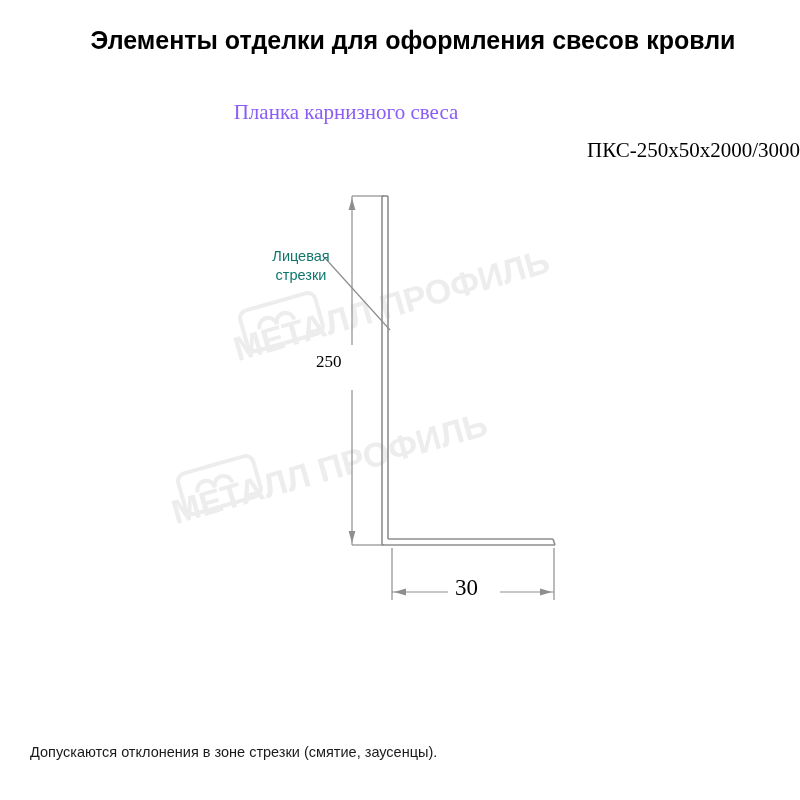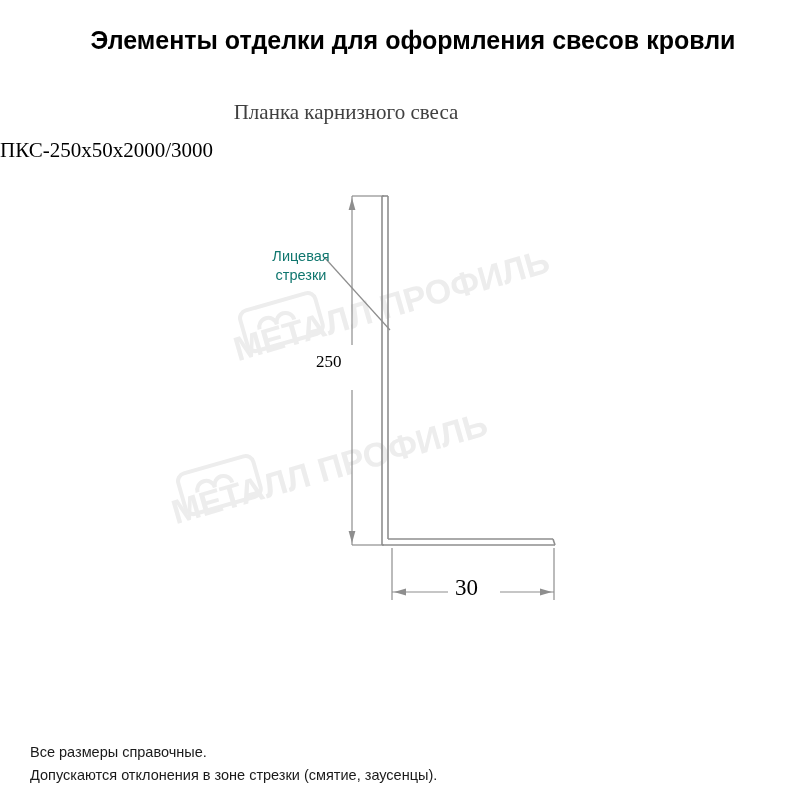--- a/index.html
+++ b/index.html
@@ -29,30 +29,30 @@
     color: #000000;
     padding-left: 13px;
   }
   .sub-title {
     position: absolute;
     top: 100px;
     left: 0;
     width: 692px;
     text-align: center;
     font-size: 21px;
-    color: #404040;
+    color: #8b5cf6;
     font-family: "Liberation Serif", serif;
     font-weight: normal;
   }
   .sub-code {
     position: absolute;
     top: 138px;
     left: 0;
     width: 800px;
-    text-align: left;
+    text-align: right;
     font-size: 21px;
     color: #000000;
     font-family: "Liberation Serif", serif;
   }
 
   
   .drawing {
     position: absolute;
     top: 0;
     left: 0;
@@ -189,15 +189,14 @@
 </svg>
 
 <div class="label-face">
   <span>Лицевая</span><br>
   <span>стрезки</span>
 </div>
 <div class="dim-250">250</div>
 <div class="dim-50">30</div>
 
 <div class="notes">
-  <div>Все размеры справочные.</div>
   <div>Допускаются отклонения в зоне стрезки (смятие, заусенцы).</div>
 </div>
 
 </body></html>

